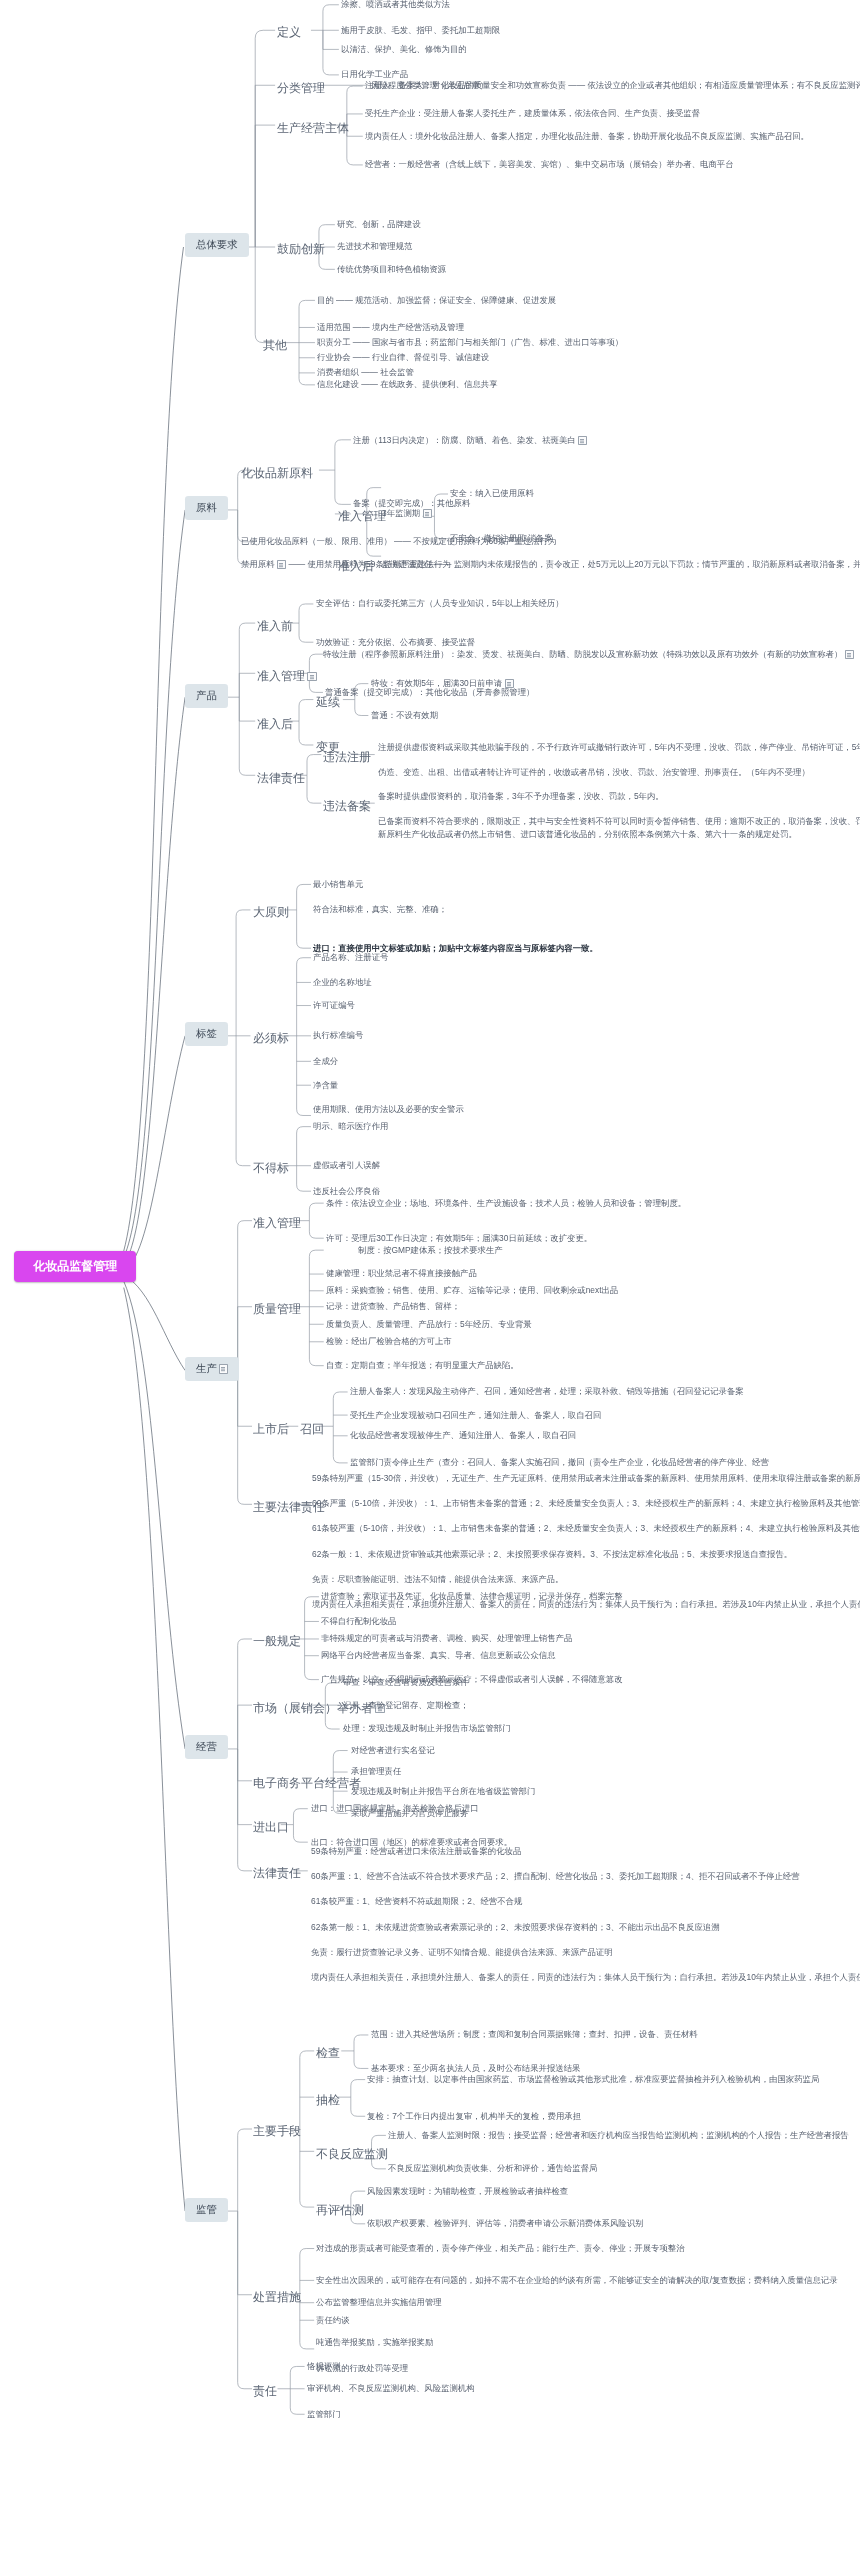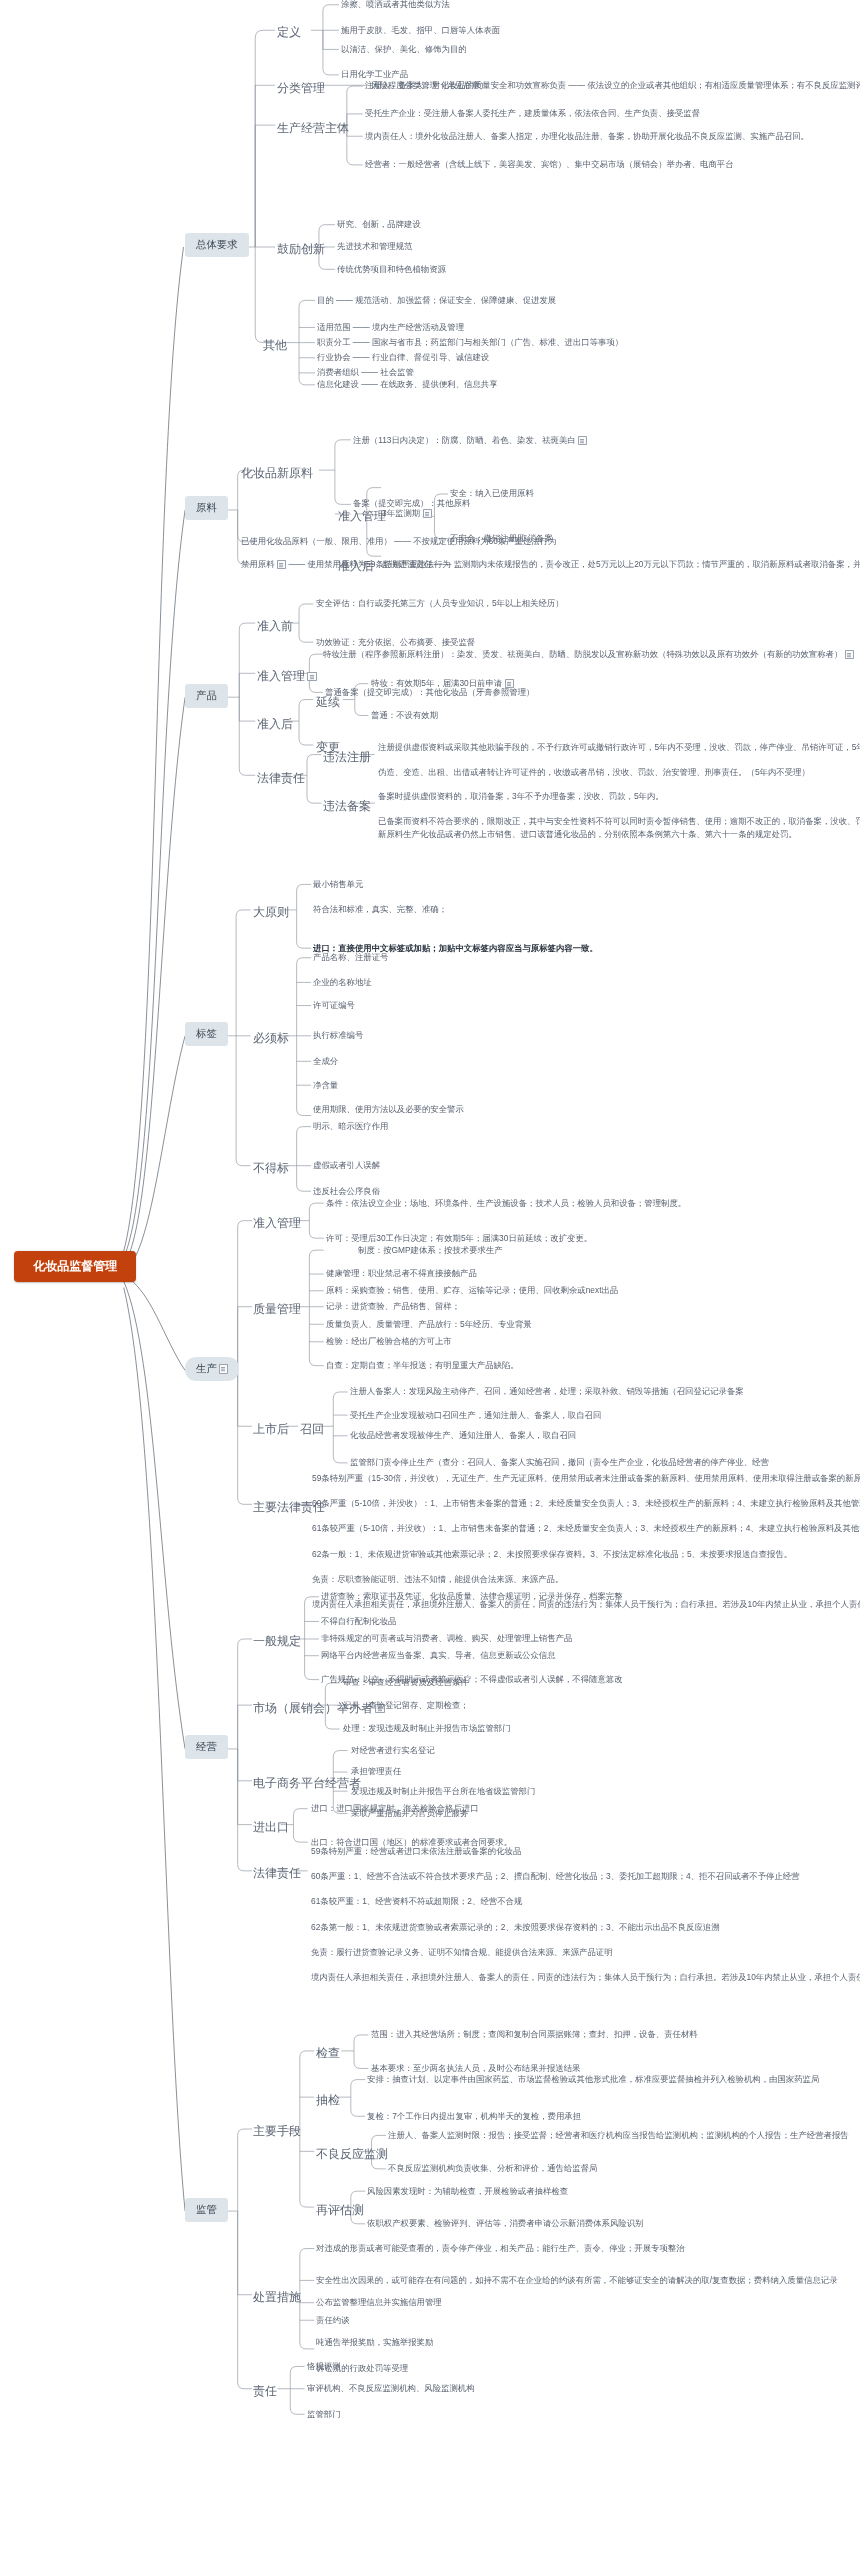--- a/index.html
+++ b/index.html
@@ -1,21 +1,21 @@
 <!DOCTYPE html>
 <html style="font-size:12.7px"><head>
 <meta charset="utf-8">
 <style>
   html,body{margin:0;padding:0;background:#ffffff;}
   body{font-family:"Liberation Sans","DejaVu Sans",sans-serif;}
   #canvas{position:relative;width:861px;height:2576px;background:#fff;overflow:hidden;}
   svg.links{position:absolute;left:0;top:0;width:861px;height:2576px;pointer-events:none;}
   .node{position:absolute;white-space:nowrap;color:#4b5563;font-size:9.2px;line-height:1.35;}
   .root{
-    background:#c2410c;color:#fff;font-weight:bold;font-size:12px;
+    background:#d946ef;color:#fff;font-weight:bold;font-size:12px;
     border-radius:4px;padding:7.2px 11px;text-align:center;
     box-shadow:0 0.8px 1.6px rgba(0,0,0,.25);
   }
   .lvl1{
     background:#dde5ea;color:#3b4654;font-size:10.4px;
     border-radius:3.2px;padding:4.8px 11px;text-align:center;
   }
   .lvl2{color:#5b6574;font-size:12px;}
   .leaf{color:#565f6e;font-size:8.4px;}
   .leaf.bold{font-weight:bold;color:#2b3440;}
@@ -261,21 +261,21 @@
       <path d="M364 3022 q0 8 8 8 L 382 3030"></path>
     </g>
   </svg>
 
   <div class="node root" style="left:14.3px;top:1251px;width:100px;">化妆品监督管理</div>
 
   <div class="node lvl1" style="left:185px;top:233px;">总体要求</div>
 
   <div class="node lvl2" style="left:277px;top:24px;">定义</div>
   <div class="node leaf" style="left:341px;top:-0.8px;">涂擦、喷洒或者其他类似方法</div>
-  <div class="node leaf" style="left:341px;top:25px;">施用于皮肤、毛发、指甲、口唇等人体表面</div>
+  <div class="node leaf" style="left:341px;top:25px;">施用于皮肤、毛发、指甲、委托加工超期限</div>
   <div class="node leaf" style="left:341px;top:44px;">以清洁、保护、美化、修饰为目的</div>
   <div class="node leaf" style="left:341px;top:69px;">日用化学工业产品</div>
 
   <div class="node lvl2" style="left:277px;top:80px;">分类管理</div>
   <div class="node leaf" style="left:371px;top:80px;">风险程度分类管理（详见后章）</div>
 
   <div class="node lvl2" style="left:277px;top:120px;">生产经营主体</div>
   <div class="node leaf" style="left:365px;top:80px;">注册人、备案人：对化妆品的质量安全和功效宣称负责  ——  依法设立的企业或者其他组织；有相适应质量管理体系；有不良反应监测评价能力。</div>
   <div class="node leaf" style="left:365px;top:108px;">受托生产企业：受注册人备案人委托生产，建质量体系，依法依合同、生产负责、接受监督</div>
   <div class="node leaf" style="left:365px;top:131px;">境内责任人：境外化妆品注册人、备案人指定，办理化妆品注册、备案，协助开展化妆品不良反应监测、实施产品召回。</div>
@@ -346,21 +346,21 @@
   <div class="node leaf" style="left:313px;top:1030px;">执行标准编号</div>
   <div class="node leaf" style="left:313px;top:1056px;">全成分</div>
   <div class="node leaf" style="left:313px;top:1080px;">净含量</div>
   <div class="node leaf" style="left:313px;top:1104px;">使用期限、使用方法以及必要的安全警示</div>
 
   <div class="node lvl2" style="left:253px;top:1160px;">不得标</div>
   <div class="node leaf" style="left:313px;top:1121px;">明示、暗示医疗作用</div>
   <div class="node leaf" style="left:313px;top:1160px;">虚假或者引人误解</div>
   <div class="node leaf" style="left:313px;top:1186px;">违反社会公序良俗</div>
 
-  <div class="node lvl1" style="left:185px;top:1357px;border-radius:11px;"><span>生产</span><span class="note"></span></div>
+  <div class="node lvl1" style="left:185px;top:1357px;"><span>生产</span><span class="note"></span></div>
 
   <div class="node lvl2" style="left:253px;top:1215px;">准入管理</div>
   <div class="node leaf" style="left:326px;top:1198px;">条件：依法设立企业；场地、环境条件、生产设施设备；技术人员；检验人员和设备；管理制度。</div>
   <div class="node leaf" style="left:326px;top:1233px;">许可：受理后30工作日决定；有效期5年；届满30日前延续；改扩变更。</div>
 
   <div class="node lvl2" style="left:253px;top:1301px;">质量管理</div>
   <div class="node leaf" style="left:326px;top:1245px;padding-left:32px;">制度：按GMP建体系；按技术要求生产</div>
   <div class="node leaf" style="left:326px;top:1268px;">健康管理：职业禁忌者不得直接接触产品</div>
   <div class="node leaf" style="left:326px;top:1285px;">原料：采购查验；销售、使用、贮存、运输等记录；使用、回收剩余或next出品</div>
   <div class="node leaf" style="left:326px;top:1301px;">记录：进货查验、产品销售、留样；</div>

